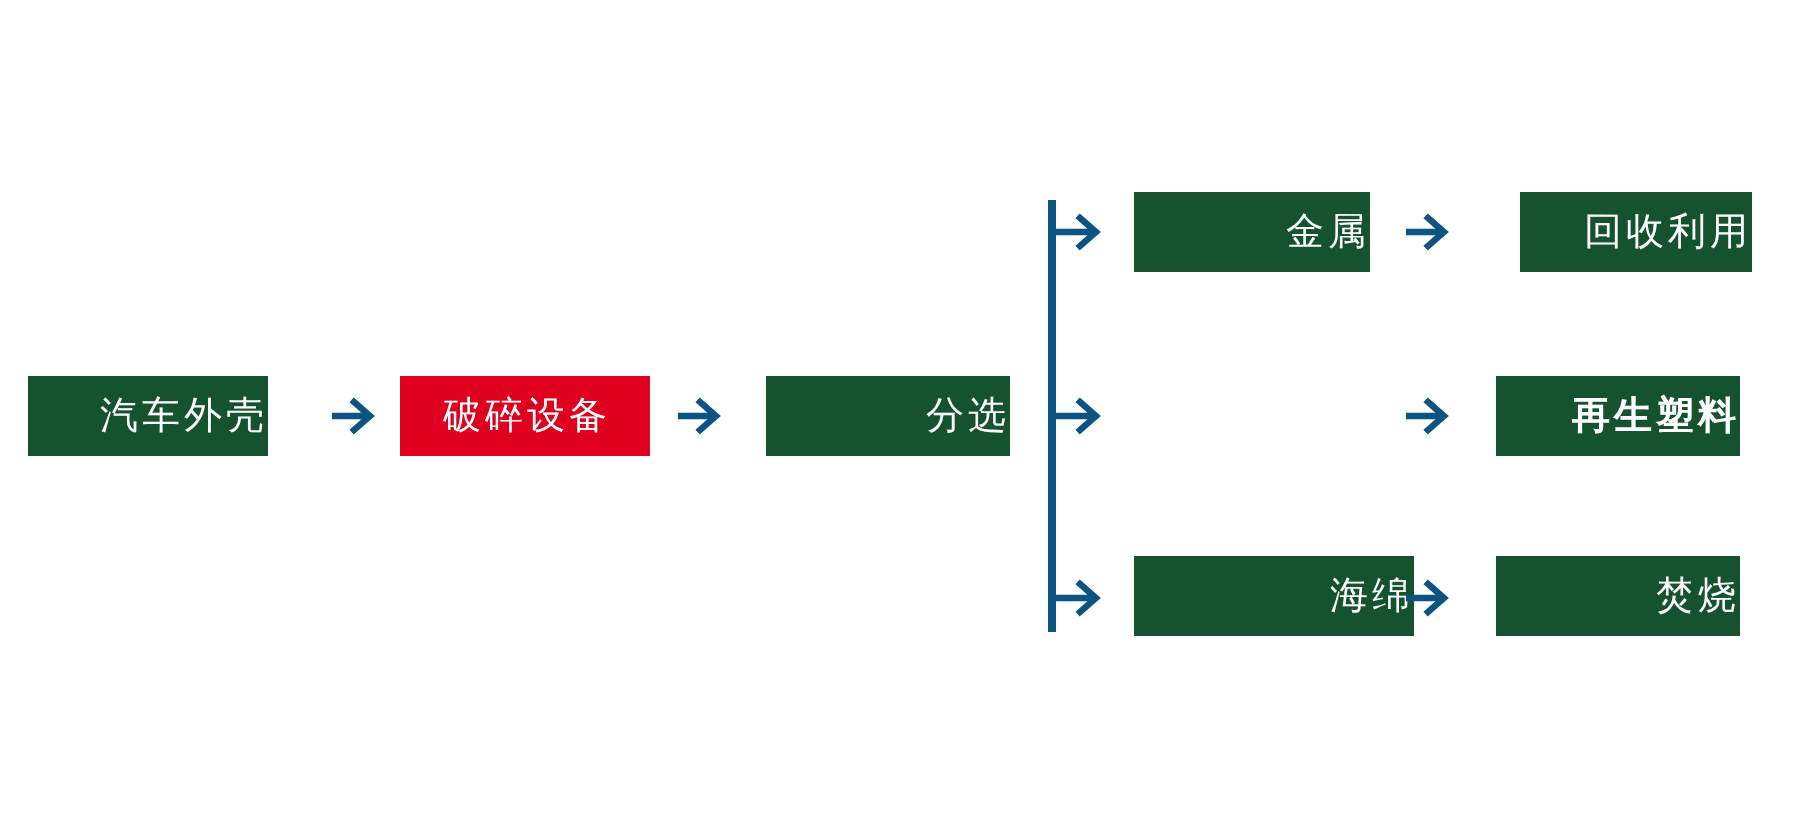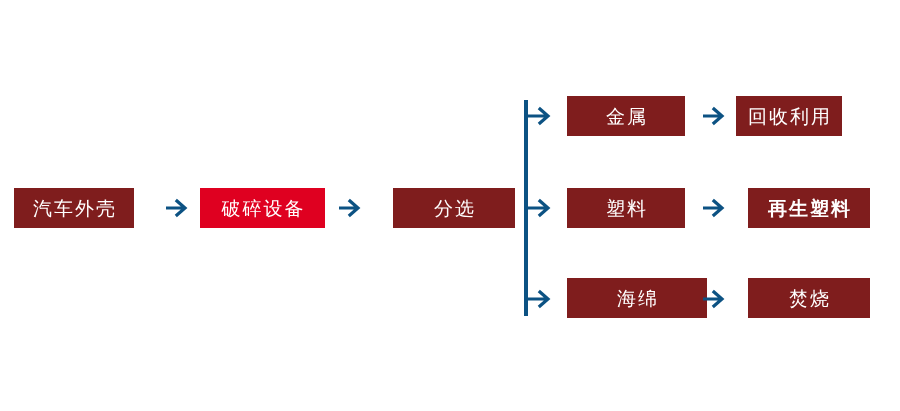--- a/index.html
+++ b/index.html
@@ -24,21 +24,21 @@
     align-items: center;
     justify-content: center;
     color: #ffffff;
     font-size: 19px;
     letter-spacing: 2px;
     text-indent: 2px;
     line-height: 1;
     white-space: nowrap;
     box-sizing: border-box;
   }
-  .node.blue   { background: #7f1d1d; }
+  .node.blue   { background: #14532d; justify-content: flex-end; }
   .node.red    { background: #df0020; }
 
   .arrow {
     position: absolute;
     display: block;
     color: #0c5283;
   }
   .arrow svg { display: block; }
 
   .branch-line {
@@ -68,21 +68,21 @@
   <div class="node red" style="left:200px; top:188px; width:125px; height:40px;">
     <span>破碎设备</span>
   </div>
 
   <span class="arrow" style="left:339px; top:197px;">
     <svg width="24" height="22" viewBox="0 0 24 22" aria-hidden="true">
       <path d="M1 11 H17 M11 4 L19 11 L11 18" fill="none" stroke="#0c5283" stroke-width="3.2" stroke-linecap="square" stroke-linejoin="miter"></path>
     </svg>
   </span>
 
-  <div class="node blue" style="left:393px; top:188px; width:122px; height:40px;">
+  <div class="node blue" style="left:383px; top:188px; width:122px; height:40px;">
     <span>分选</span>
   </div>
 
   <div class="branch-line" style="left:524px; top:100px; width:4px; height:216px;"></div>
 
   <span class="branch-arrow" style="left:527px; top:105px;">
     <svg width="26" height="22" viewBox="0 0 26 22" aria-hidden="true">
       <path d="M0 11 H19 M13 4 L21 11 L13 18" fill="none" stroke="#0c5283" stroke-width="3.2" stroke-linecap="square" stroke-linejoin="miter"></path>
     </svg>
   </span>
@@ -90,33 +90,30 @@
   <div class="node blue" style="left:567px; top:96px; width:118px; height:40px;">
     <span>金属</span>
   </div>
 
   <span class="arrow" style="left:703px; top:105px;">
     <svg width="24" height="22" viewBox="0 0 24 22" aria-hidden="true">
       <path d="M1 11 H17 M11 4 L19 11 L11 18" fill="none" stroke="#0c5283" stroke-width="3.2" stroke-linecap="square" stroke-linejoin="miter"></path>
     </svg>
   </span>
 
-  <div class="node blue" style="left:736px; top:96px; width:106px; height:40px;">
+  <div class="node blue" style="left:760px; top:96px; width:116px; height:40px;">
     <span>回收利用</span>
   </div>
 
   <span class="branch-arrow" style="left:527px; top:197px;">
     <svg width="26" height="22" viewBox="0 0 26 22" aria-hidden="true">
       <path d="M0 11 H19 M13 4 L21 11 L13 18" fill="none" stroke="#0c5283" stroke-width="3.2" stroke-linecap="square" stroke-linejoin="miter"></path>
     </svg>
   </span>
 
-  <div class="node blue" style="left:567px; top:188px; width:118px; height:40px;">
-    <span>塑料</span>
-  </div>
 
   <span class="arrow" style="left:703px; top:197px;">
     <svg width="24" height="22" viewBox="0 0 24 22" aria-hidden="true">
       <path d="M1 11 H17 M11 4 L19 11 L11 18" fill="none" stroke="#0c5283" stroke-width="3.2" stroke-linecap="square" stroke-linejoin="miter"></path>
     </svg>
   </span>
 
   <div class="node blue" style="left:748px; top:188px; width:122px; height:40px;font-weight:bold;">
     <span>再生塑料</span>
   </div>

